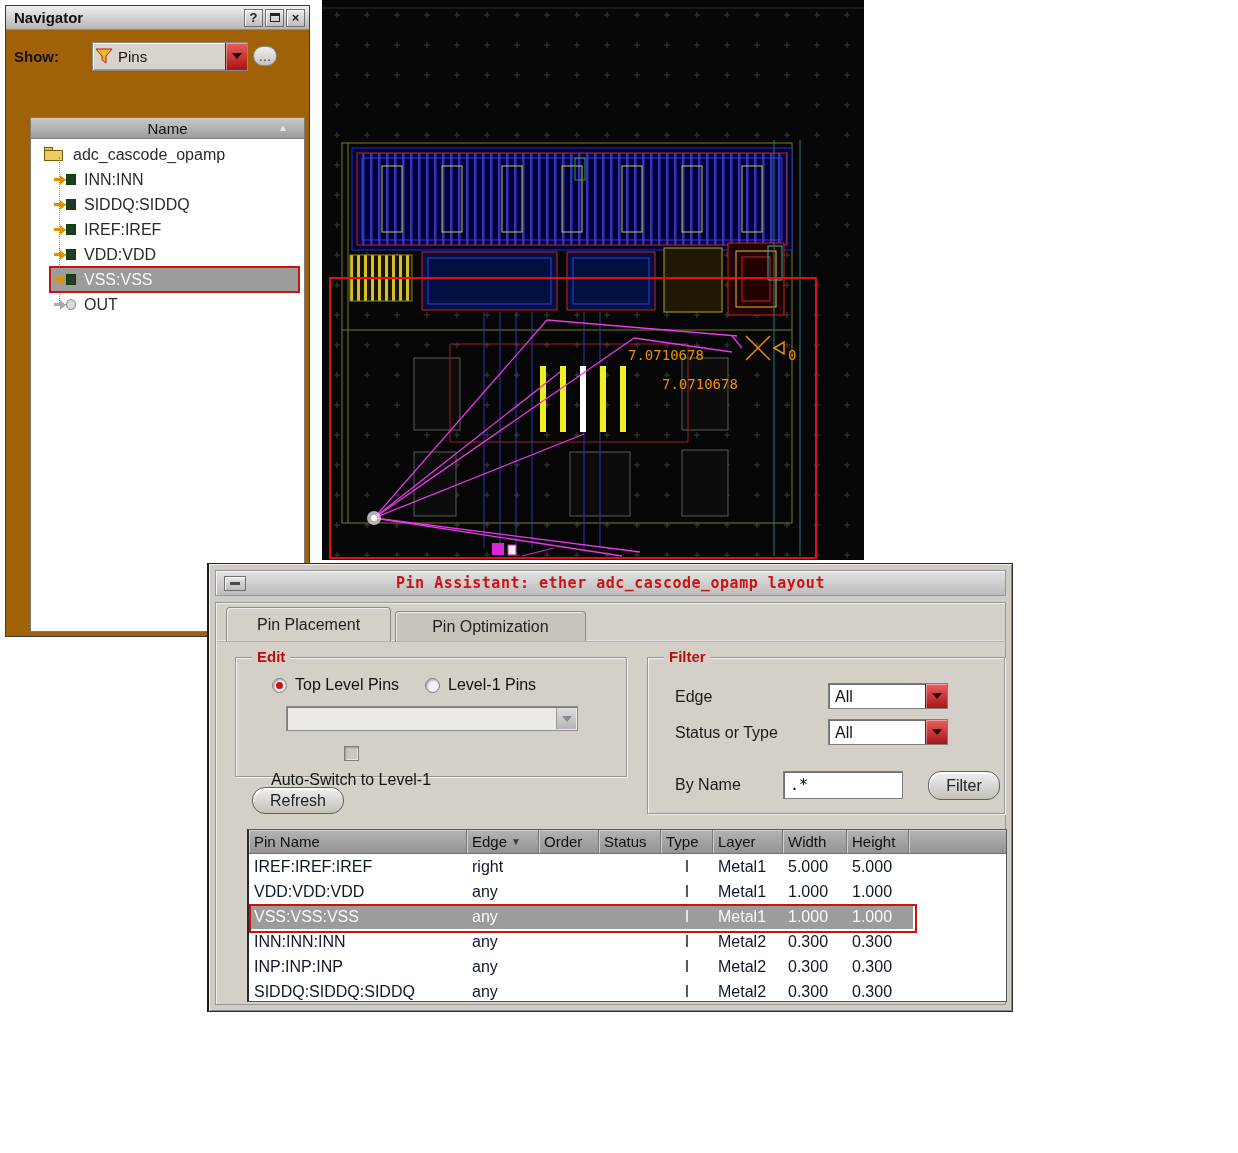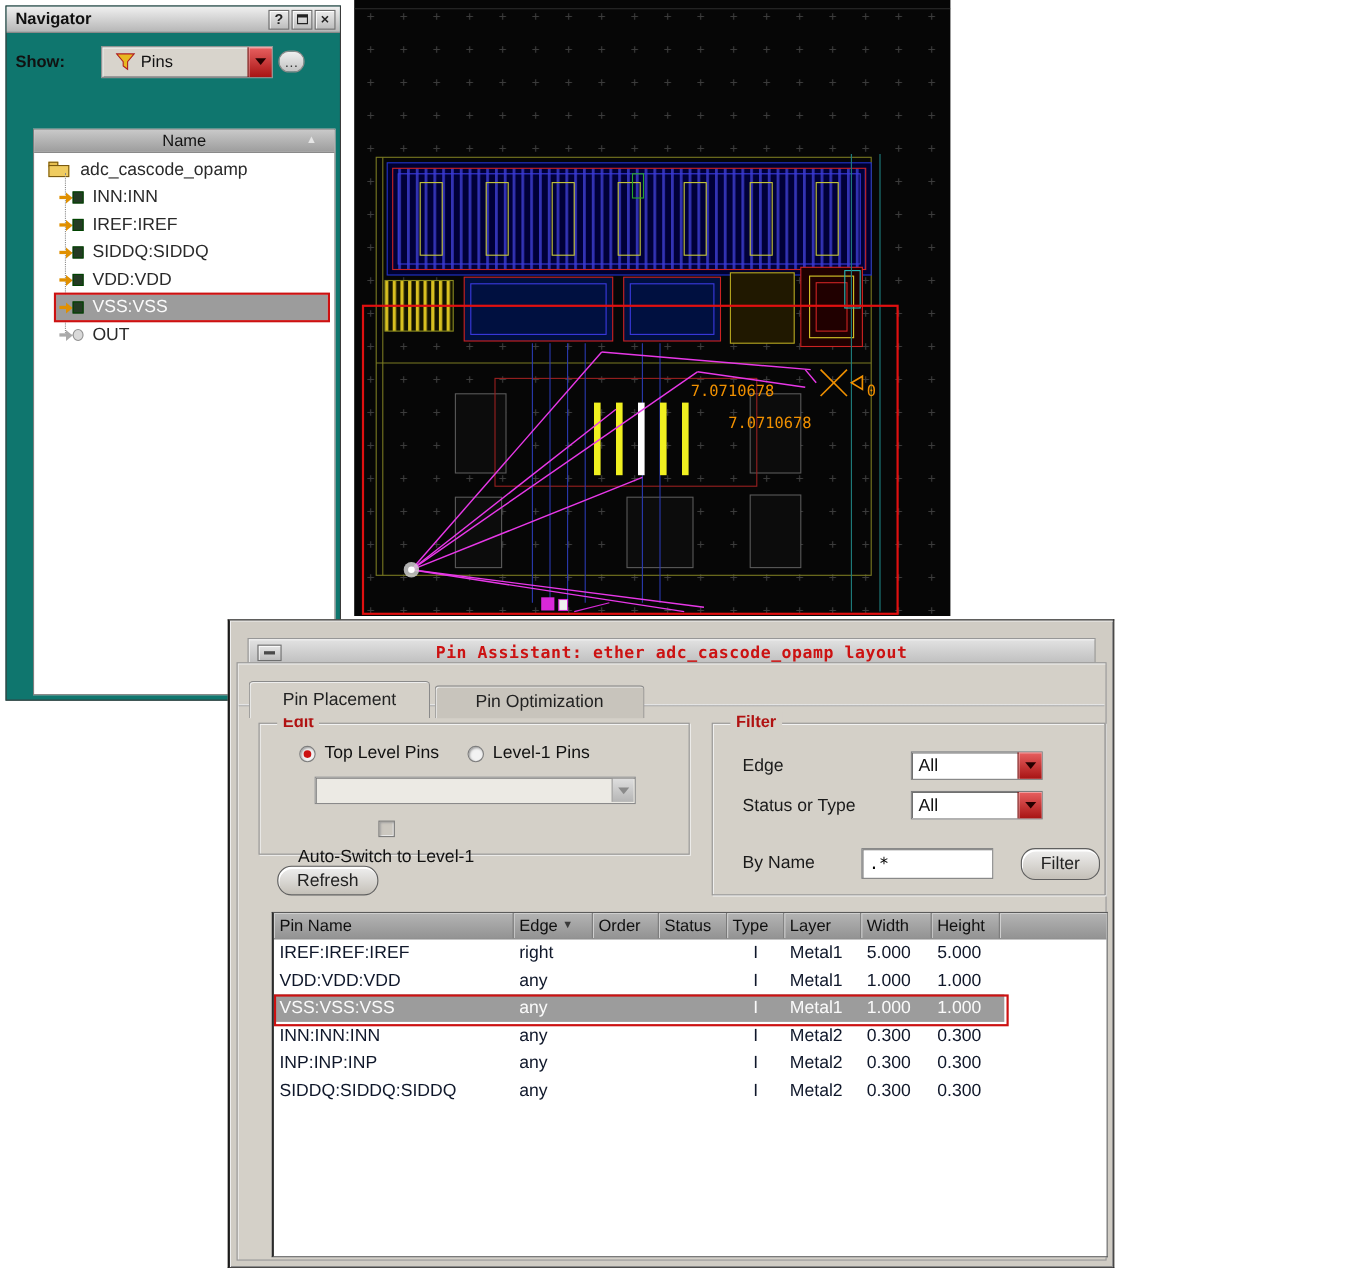--- a/index.html
+++ b/index.html
@@ -5,41 +5,41 @@
   * { margin:0; padding:0; box-sizing:border-box; }
   html,body { width:1238px; height:1153px; }
   body {
     position:relative; background:#ffffff; overflow:hidden;
     font-family:"Liberation Sans", sans-serif; color:#111;
   }
 
   
   #navigator {
     position:absolute; left:5px; top:5px; width:305px; height:632px;
-    background:#0f766e; border:1px solid #3a3a3a;
+    background:#a16207; border:1px solid #3a3a3a;
   }
   .nav-titlebar {
     height:24px; background:linear-gradient(#f0f0f0,#b6b6b6);
     border-bottom:1px solid #8a8a8a; display:flex; align-items:center; padding:0 4px;
   }
   .nav-title { flex:1; font-weight:bold; font-size:15px; padding-left:4px; color:#101010; }
   .tb-btn {
     width:19px; height:18px; margin-left:2px; background:linear-gradient(#ececec,#bdbdbd);
     border:1px solid #6f6f6f; box-shadow:inset 1px 1px 0 #ffffff;
     display:flex; align-items:center; justify-content:center;
     font-size:13px; font-weight:bold; color:#222; cursor:default;
   }
   .restore-glyph { width:10px; height:9px; border:1px solid #222; border-top:3px solid #222; }
 
   .nav-row { display:flex; align-items:center; padding:0 8px; height:32px; }
   .nav-row.show { margin-top:10px; }
   .nav-row.search { margin-top:4px; }
   .nav-label { width:78px; font-weight:bold; font-size:15px; }
   .combo {
-    width:156px; height:29px; display:flex; align-items:center; padding-left:12px;
+    width:156px; height:29px; display:flex; align-items:center; padding-left:2px;
     background:#d8d4cc; border:1px solid #8a8a8a; position:relative;
     box-shadow:inset 1px 1px 0 #f6f6f6, inset -1px -1px 0 #9a9a9a;
   }
   .combo.sunken { background:#ffffff; box-shadow:inset 1px 1px 0 #7d7d7d, inset -1px -1px 0 #f0f0f0; }
   .combo-text { flex:1; font-size:15px; padding-left:5px; white-space:nowrap; overflow:hidden; }
   .combo-text.placeholder { color:#9a9a9a; }
   .dd-red {
     width:22px; align-self:stretch; margin-left:auto;
     background:linear-gradient(#e86060,#a81414); border-left:1px solid #7a0c0c;
     box-shadow:inset 1px 1px 0 rgba(255,255,255,.4);
@@ -82,43 +82,43 @@
   .pin-icon.dim .stem { background:#aaaaaa; }
   .pin-icon.dim .tip { border-left-color:#aaaaaa; }
   .pin-icon.dim .pad { background:#d9d9d9; border-color:#909090; border-radius:50%; }
 
   
   #canvas { position:absolute; left:322px; top:0; width:542px; height:560px; background:#060606; }
   #canvas svg { position:absolute; inset:0; }
 
   
   #pin-assistant {
-    position:absolute; left:207px; top:563px; width:806px; height:590px;
+    position:absolute; left:207px; top:563px; width:806px; height:449px;
     background:#d0ccc4; border:1px solid #2a2a2a; border-left:2px solid #1a1a1a;
-    box-shadow:inset 1px 1px 0 #efefef, inset -1px -1px 0 #8a8a8a; padding:16px;
+    box-shadow:inset 1px 1px 0 #efefef, inset -1px -1px 0 #8a8a8a; padding:6px;
   }
   .pa-titlebar {
     height:26px; background:linear-gradient(#e2e2e2,#bcbcbc); border:1px solid #979797;
     box-shadow:inset 1px 1px 0 #f6f6f6; position:relative; display:flex; align-items:center;
   }
   .pa-menu-btn {
     position:absolute; left:8px; top:5px; width:22px; height:15px;
     background:linear-gradient(#e8e8e8,#bdbdbd); border:1px solid #6f6f6f; box-shadow:inset 1px 1px 0 #fff;
     display:flex; align-items:center; justify-content:center;
   }
   .pa-menu-dash { width:10px; height:3px; background:#4a4a4a; }
   .pa-title {
     width:100%; text-align:center; font-family:"DejaVu Sans Mono", monospace;
     font-size:15px; font-weight:bold; color:#cc1212; letter-spacing:0.5px;
   }
   .pa-body {
     position:absolute; left:6px; right:6px; top:38px; bottom:6px;
     background:#d4d0c8; border:1px solid #979797; box-shadow:inset 1px 1px 0 #f0f0f0;
   }
-  .pa-tabs { position:absolute; top:16px; left:10px; height:34px; display:flex; align-items:flex-end; z-index:2;justify-content:space-between; }
+  .pa-tabs { position:absolute; top:4px; left:10px; height:34px; display:flex; align-items:flex-end; z-index:2;justify-content:space-between; }
   .tab-underline { position:absolute; top:37px; left:1px; right:1px; height:2px; background:linear-gradient(#fafafa,#9a9a9a); }
   .tab {
     height:30px; line-height:29px; padding:0 28px; margin-right:4px; font-size:16px; color:#222;
     background:#c8c4bc; border:1px solid #8a8a8a; border-bottom:none; border-radius:4px 4px 0 0;
     box-shadow:inset 1px 1px 0 #eeeeee;
   }
   .tab.active { background:#d4d0c8; height:34px; line-height:33px; padding:0 30px; }
   .tab.inactive { padding:0 36px; }
 
   .groupbox { position:absolute; border:1px solid #969696; box-shadow:inset 1px 1px 0 #f2f2f2, 1px 1px 0 #f2f2f2; }
@@ -230,31 +230,31 @@
               <span>INN:INN</span>
             </span>
         </div>
         <div class="tree-row">
           <span class="tree-item">
               <span class="pin-icon">
                 <span class="stem"></span>
                 <span class="tip"></span>
                 <span class="pad"></span>
               </span>
-              <span>IREF:IREF</span>
+              <span>SIDDQ:SIDDQ</span>
             </span>
         </div>
         <div class="tree-row">
           <span class="tree-item">
               <span class="pin-icon">
                 <span class="stem"></span>
                 <span class="tip"></span>
                 <span class="pad"></span>
               </span>
-              <span>SIDDQ:SIDDQ</span>
+              <span>IREF:IREF</span>
             </span>
         </div>
         <div class="tree-row">
           <span class="tree-item">
               <span class="pin-icon">
                 <span class="stem"></span>
                 <span class="tip"></span>
                 <span class="pad"></span>
               </span>
               <span>VDD:VDD</span>

